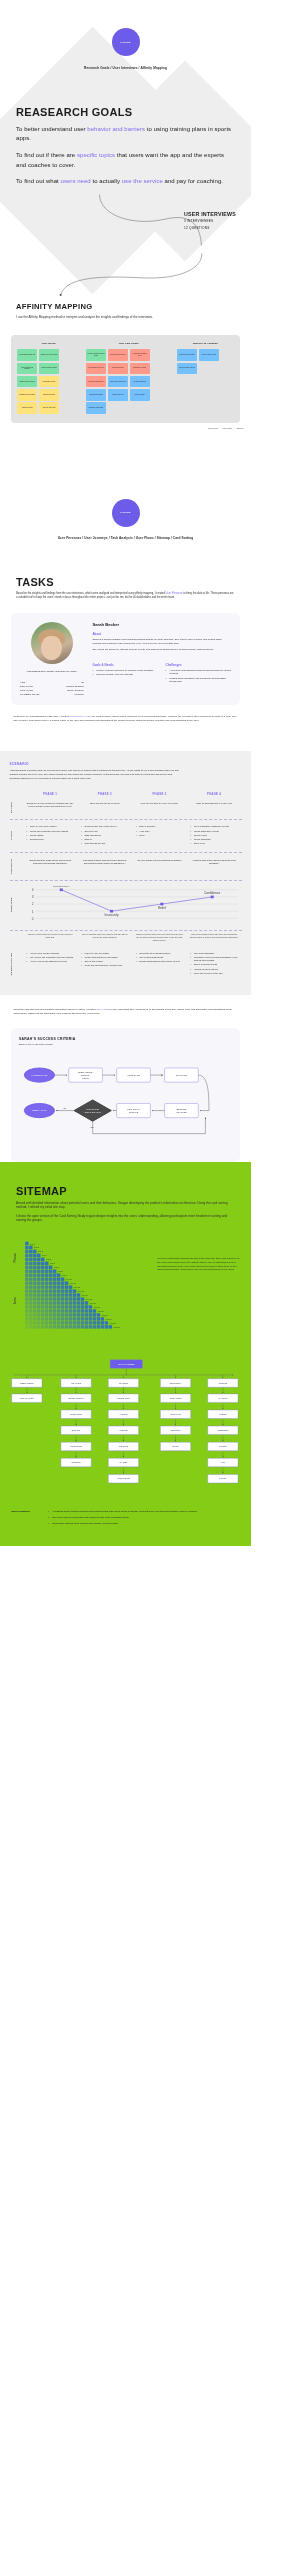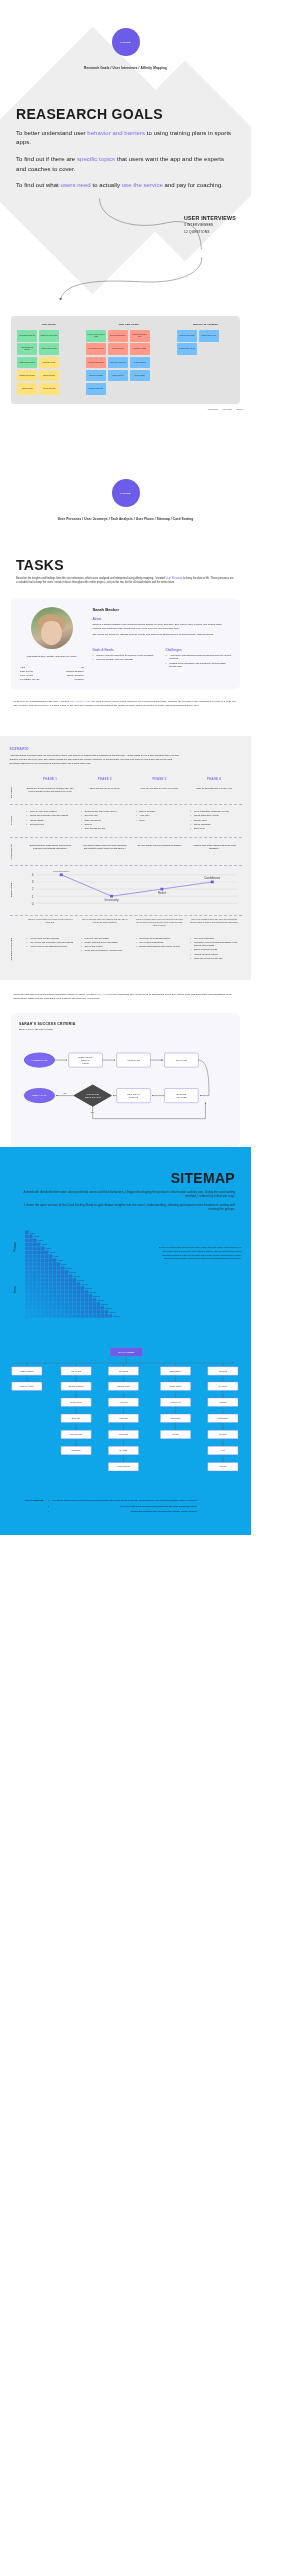--- a/index.html
+++ b/index.html
@@ -23,21 +23,21 @@
 
   .logo-wrap{ display:flex; justify-content:center; padding-top:28px; }
   .logo-circle{
     width:28px;height:28px;border-radius:50%;
     background:#6c5ce7;display:flex;align-items:center;justify-content:center;
     color:#fff;font-size:2.5px;letter-spacing:0.2px;font-weight:700;text-align:center;line-height:1.2;
   }
   .breadcrumb{ text-align:center; font-size:3.2px; letter-spacing:0.1px; color:#2b2b2b; margin-top:9.5px; font-weight:600;}
 
   .body-pad{ padding:0 16px; }
-  h2.sec-title{ font-size:14px; font-weight:700; letter-spacing:0.3px; margin-top:36px; color:#1c1c1e;}
+  h2.sec-title{ font-size:11px; font-weight:700; letter-spacing:0.3px; margin-top:36px; color:#1c1c1e;}
   .goal-p{ font-size:6px; line-height:1.55; margin-top:7.6px; color:#1c1c1e; letter-spacing:0.05px;}
   .hl{ color:#7b6cf0; }
 
   .curve1{ position:relative; height:66px; }
   .curve1 svg{ position:absolute; left:0; top:0; }
 
   .ui-block{ position:absolute; right:15px; top:24.6px; text-align:left; }
   .ui-title{ font-size:5.3px; font-weight:700; letter-spacing:0.2px; }
   .ui-sub{ font-size:3.2px; letter-spacing:0.2px; margin-top:1.9px; line-height:1.5;}
 
@@ -121,21 +121,21 @@
   .jm-emo-cap div{ flex:1; text-align:center; font-size:2.1px; line-height:1.5; color:#444; padding:0 2.8px;}
 
   
   .flow-intro{ font-size:2.5px; line-height:1.6; margin:13.3px 13.3px 0 13.3px; color:#2c2c2c;}
   .flow-card{ margin:11.4px 11.4px 0 11.4px; background:#f7f6fb; border-radius:5.7px; padding:9.5px 7.6px; }
   .flow-h{ font-size:3.4px; font-weight:700; letter-spacing:0.3px;}
   .flow-sub{ font-size:2.5px; margin-top:1.9px; color:#333;}
   .flow-svg{ width:100%; margin-top:5.7px; }
 
   
-  .sec-sitemap{ background:#0ea5e9; padding-bottom:19px;text-align:right;}
+  .sec-sitemap{ background:#84cc16; padding-bottom:19px;}
   .cs-wrap{ display:flex; gap:5.7px; margin:13.3px 9.5px 0 9.5px; align-items:flex-start;}
   .cs-matrix{ flex:0 0 142px; }
   .cs-side{ flex:1; font-size:2.3px; line-height:1.6; color:#2c2c2c; padding-top:21px;}
   .tree-wrap{ margin:15px 5.7px 0 5.7px; }
   .improve{ margin:9.5px 11.4px 0 11.4px; display:flex; gap:4.7px; }
   .improve-k{ font-size:2.3px; font-weight:700; flex:0 0 32px;}
   .improve ul{ list-style:none; font-size:2.4px; line-height:1.6;}
   .improve ul li{ padding-left:3.8px; position:relative; margin-bottom:1.9px;}
   .improve ul li::before{ content:"•"; position:absolute; left:0;}
 </style>
@@ -186,20 +186,24 @@
         </div>
       </div>
 
       <div class="curve1" style="height:44px">
         <svg width="251" height="44" viewBox="0 0 265 46">
           <path d="M213 0 C 214 16, 190 28, 150 26 C 110 24, 70 24, 64 44" fill="none" stroke="#555" stroke-width=".5"></path>
           <circle cx="64" cy="44" r="1" fill="#333"></circle>
         </svg>
       </div>
 
+      <div class="body-pad">
+        <h3 class="sub-title">AFFINITY MAPPING</h3>
+        <p class="sub-p">I use the Affinity Mapping method to interpret and analyze the insights and findings of the interviews.</p>
+      </div>
 
       <div class="affinity-board" id="affinity-board">
           <div class="aff-col" style="flex: 1 1 0%;">
             <div class="aff-head">User Needs</div>
             <div class="aff-grid">
               <div class="note n-green">Personalized training plan</div>
               <div class="note n-green">Guidance from a real coach</div>
               <div class="note n-green">Clear structure and progress</div>
               <div class="note n-green">Flexible schedule options</div>
               <div class="note n-green">Nutrition advice included</div>

